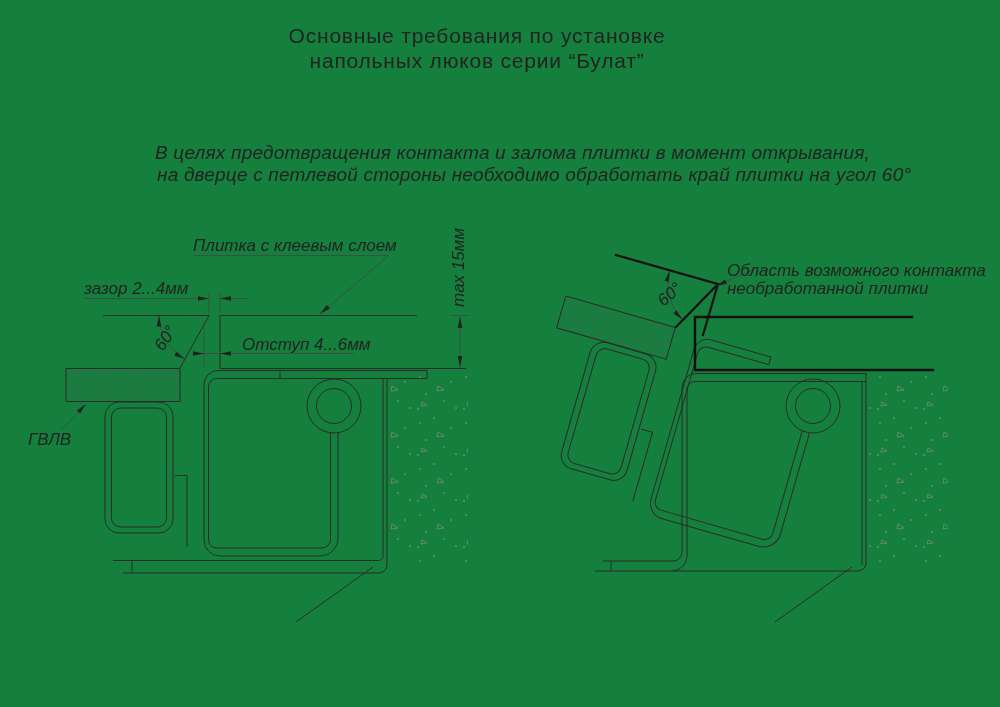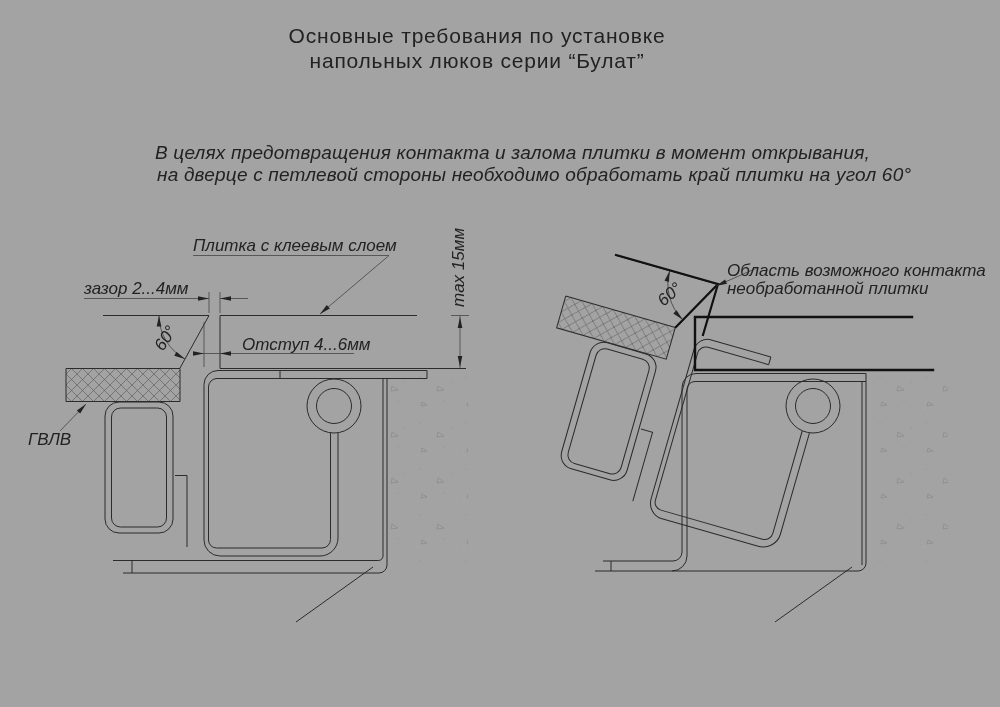--- a/index.html
+++ b/index.html
@@ -1,16 +1,16 @@
 <!DOCTYPE html>
 <html><head>
 <meta charset="utf-8">
 <style>
   html,body{margin:0;padding:0;background:#fff;}
-  .page{position:relative;width:1000px;height:707px;background:#a3a3a3;overflow:hidden;}
+  .page{position:relative;width:1000px;height:707px;background:#15803d;overflow:hidden;}
   svg{display:block;}
   .t-title{font-family:"Liberation Sans",sans-serif;font-size:21px;letter-spacing:.8px;fill:#222;}
   .t-note{font-family:"Liberation Sans",sans-serif;font-style:italic;font-size:19px;letter-spacing:.2px;fill:#222;}
   .t-label{font-family:"Liberation Sans",sans-serif;font-style:italic;font-size:17px;fill:#222;}
   .ln{stroke:#2b2b2b;stroke-width:1;fill:none;}
   .ln-thin{stroke:#444;stroke-width:.8;fill:none;}
   .ln-thick{stroke:#111;stroke-width:2.4;fill:none;stroke-linecap:square;}
   .ah{fill:#222;stroke:none;}
 </style>
 </head>

